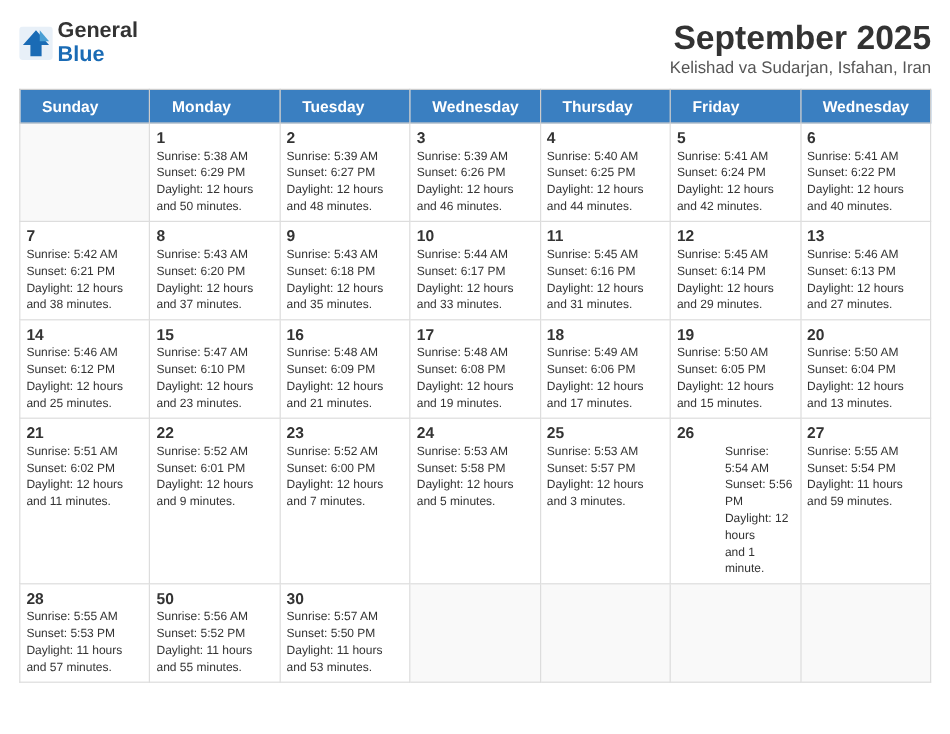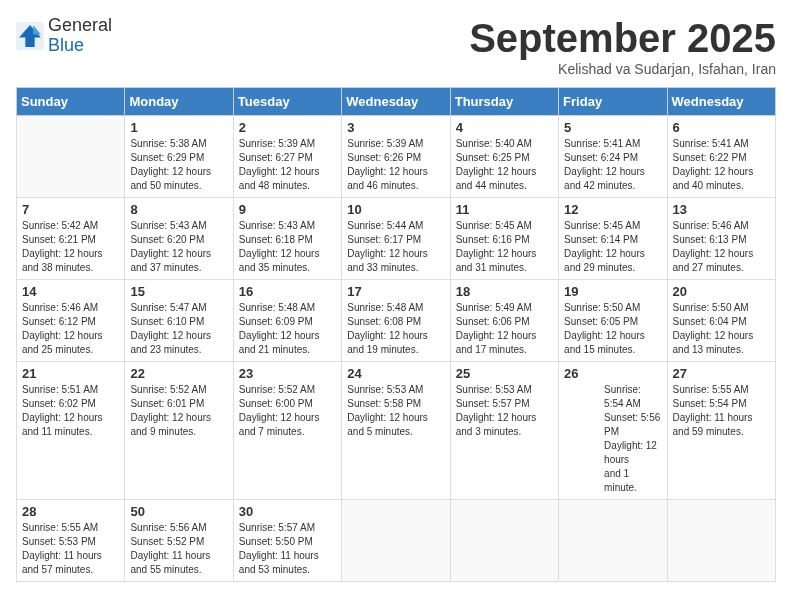--- a/index.html
+++ b/index.html
@@ -16,51 +16,51 @@
       align-items: flex-start;
       margin-bottom: 10px;
     }
     .logo {
       display: flex;
       align-items: center;
       gap: 4px;
     }
     .logo-text {
       font-size: 18px;
-      font-weight: normal;
+      font-weight: bold;
       color: #333;
       line-height: 1.1;
     }
     .logo-icon {
       width: 28px;
       height: 28px;
     }
     .title-block {
       text-align: right;
     }
     .month-title {
-      font-size: 40px;
+      font-size: 28px;
       font-weight: bold;
       color: #333;
     }
     .location-title {
       font-size: 14px;
       color: #555;
     }
     table {
       width: 100%;
       border-collapse: collapse;
       table-layout: fixed;
     }
     th {
       background-color: #3a7fc1;
       color: #fff;
       font-size: 13px;
       font-weight: bold;
-      padding: 6px 4px;
+      padding: 6px 18px;
       text-align: left;
       border: 1px solid #ccc;
     }
     td {
       border: 1px solid #ddd;
       vertical-align: top;
       padding: 4px 5px;
       min-height: 80px;
       font-size: 10.5px;
       color: #333;

